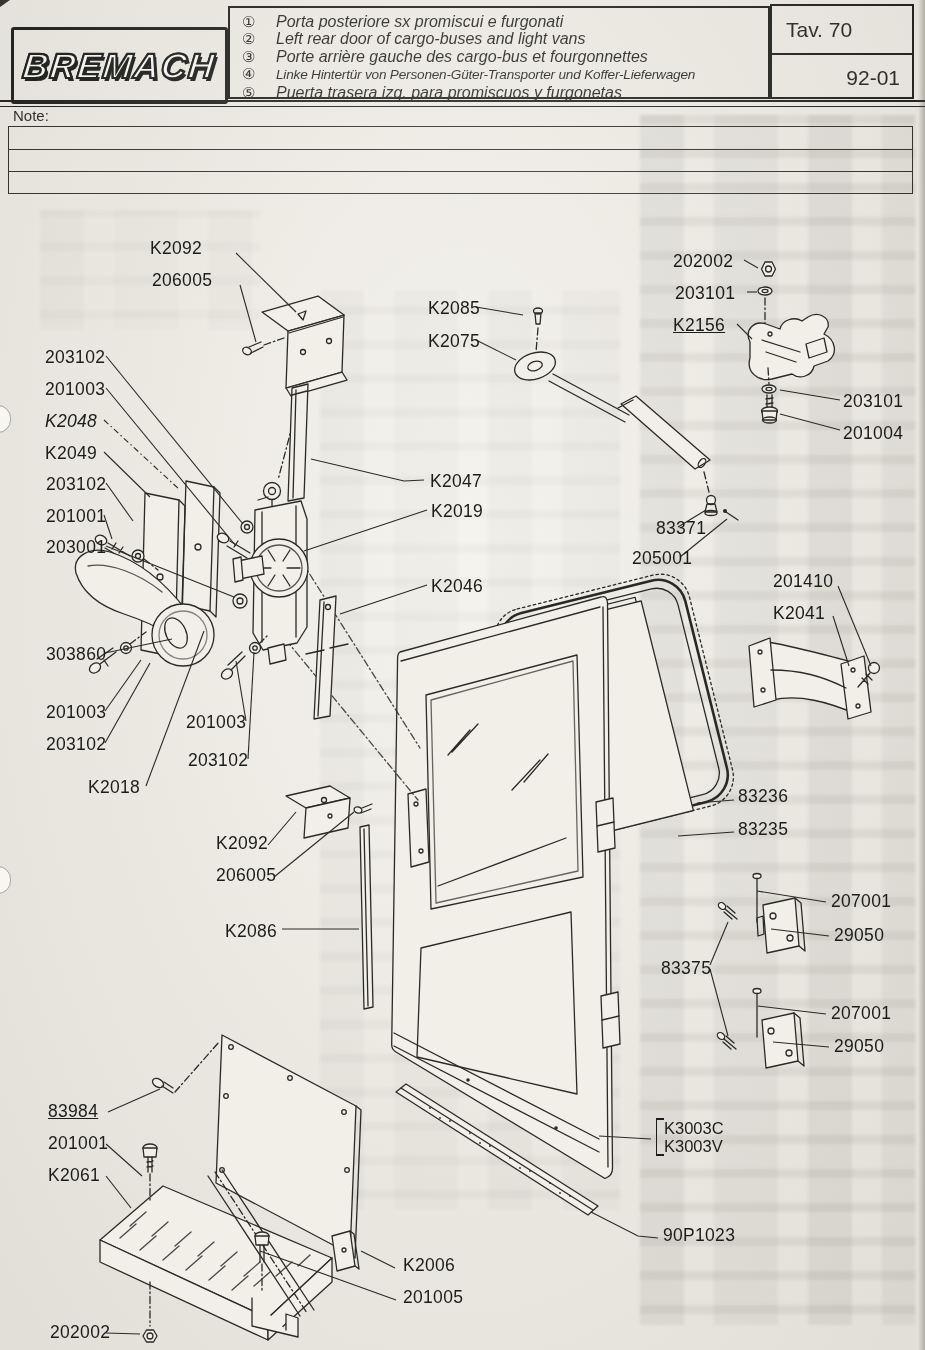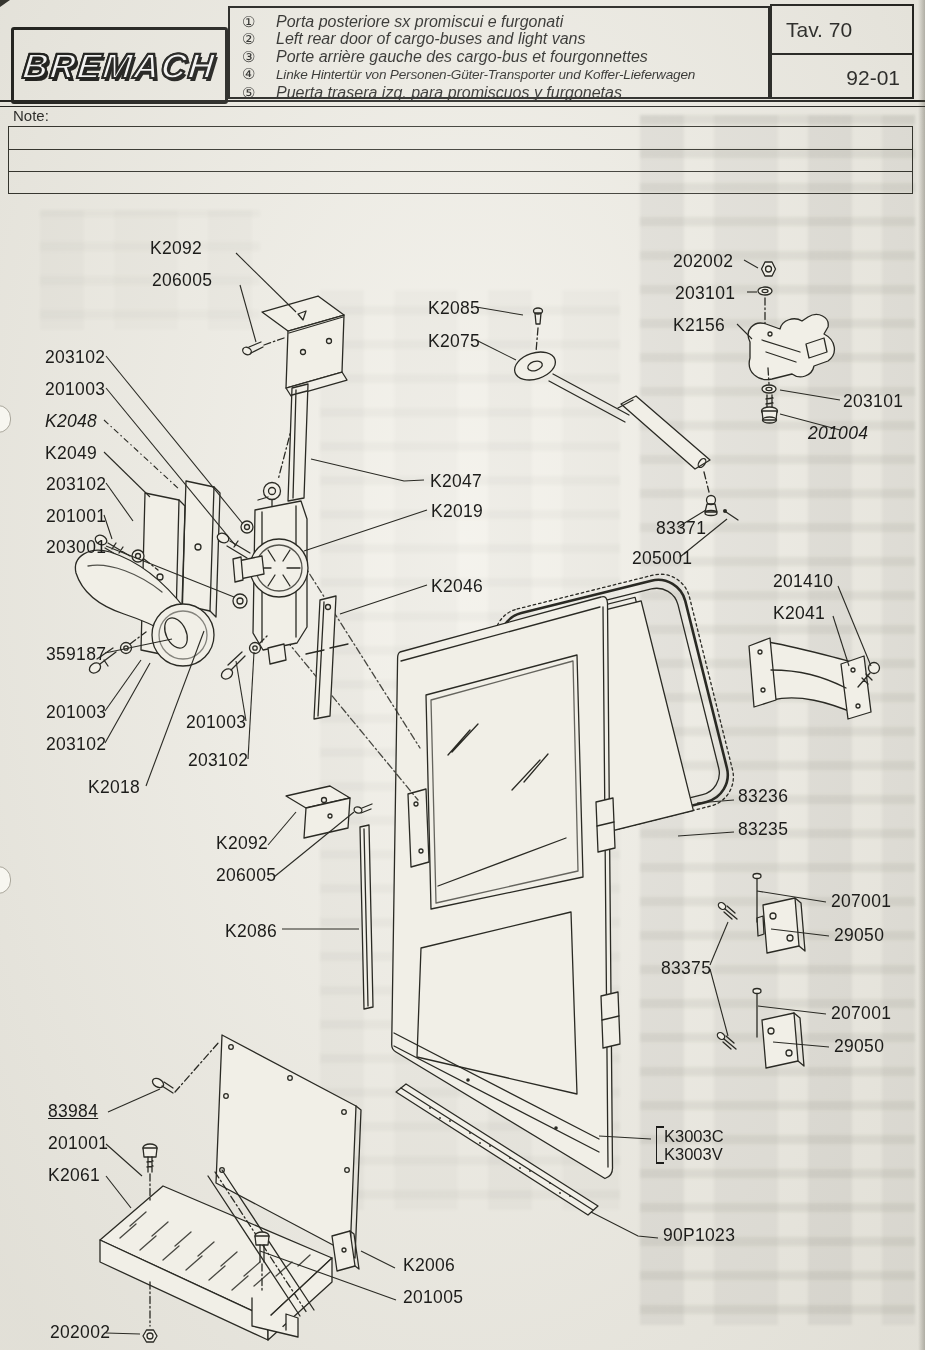--- a/index.html
+++ b/index.html
@@ -407,31 +407,31 @@
     <div class="part-label" style="left: 45px; top: 379px;">201003</div>
     <div class="part-label" style="left: 45px; top: 411px; font-style: italic;">K2048</div>
     <div class="part-label" style="left: 45px; top: 443px;">K2049</div>
     <div class="part-label" style="left: 46px; top: 474px;">203102</div>
     <div class="part-label" style="left: 46px; top: 506px;">201001</div>
     <div class="part-label" style="left: 46px; top: 537px;">203001</div>
     <div class="part-label" style="left: 428px; top: 298px;">K2085</div>
     <div class="part-label" style="left: 428px; top: 331px;">K2075</div>
     <div class="part-label" style="left: 673px; top: 251px;">202002</div>
     <div class="part-label" style="left: 675px; top: 283px;">203101</div>
-    <div class="part-label" style="left: 673px; top: 315px;">K2156</div>
+    <div class="part-label" style="left: 673px; top: 315px; text-decoration: underline;">K2156</div>
     <div class="part-label" style="left: 843px; top: 391px;">203101</div>
-    <div class="part-label" style="left: 808px; top: 423px; font-style: italic;">201004</div>
+    <div class="part-label" style="left: 843px; top: 423px;">201004</div>
     <div class="part-label" style="left: 430px; top: 471px;">K2047</div>
     <div class="part-label" style="left: 431px; top: 501px;">K2019</div>
     <div class="part-label" style="left: 431px; top: 576px;">K2046</div>
     <div class="part-label" style="left: 616px; top: 518px; margin-left: 40px;">83371</div>
     <div class="part-label" style="left: 616px; top: 548px; margin-left: 16px;">205001</div>
     <div class="part-label" style="left: 773px; top: 571px; text-align: center;">201410</div>
     <div class="part-label" style="left: 773px; top: 603px;">K2041</div>
-    <div class="part-label" style="left: 46px; top: 644px;">359187</div>
+    <div class="part-label" style="left: 46px; top: 644px;">303860</div>
     <div class="part-label" style="left: 46px; top: 702px;">201003</div>
     <div class="part-label" style="left: 46px; top: 734px;">203102</div>
     <div class="part-label" style="left: 88px; top: 777px;">K2018</div>
     <div class="part-label" style="left: 186px; top: 712px;">201003</div>
     <div class="part-label" style="left: 188px; top: 750px;">203102</div>
     <div class="part-label" style="left: 216px; top: 833px;">K2092</div>
     <div class="part-label" style="left: 216px; top: 865px;">206005</div>
     <div class="part-label" style="left: 225px; top: 921px;">K2086</div>
     <div class="part-label" style="left: 738px; top: 786px;">83236</div>
     <div class="part-label" style="left: 738px; top: 819px;">83235</div>
@@ -440,17 +440,17 @@
     <div class="part-label" style="left: 661px; top: 958px;">83375</div>
     <div class="part-label" style="left: 831px; top: 1003px;">207001</div>
     <div class="part-label" style="left: 834px; top: 1036px;">29050</div>
     <div class="part-label" style="left: 48px; top: 1101px; text-decoration: underline;">83984</div>
     <div class="part-label" style="left: 48px; top: 1133px;">201001</div>
     <div class="part-label" style="left: 48px; top: 1165px;">K2061</div>
     <div class="part-label" style="left: 663px; top: 1225px;">90P1023</div>
     <div class="part-label" style="left: 403px; top: 1255px;">K2006</div>
     <div class="part-label" style="left: 403px; top: 1287px;">201005</div>
     <div class="part-label" style="left: 50px; top: 1322px;">202002</div>
-    <div class="stack-label" style="left: 656px; top: 1118px; margin-top: 8px;">
+    <div class="stack-label" style="left: 656px; top: 1118px;">
       <div>K3003C</div>
       <div>K3003V</div>
     </div>
   </div>
 
 </body></html>

